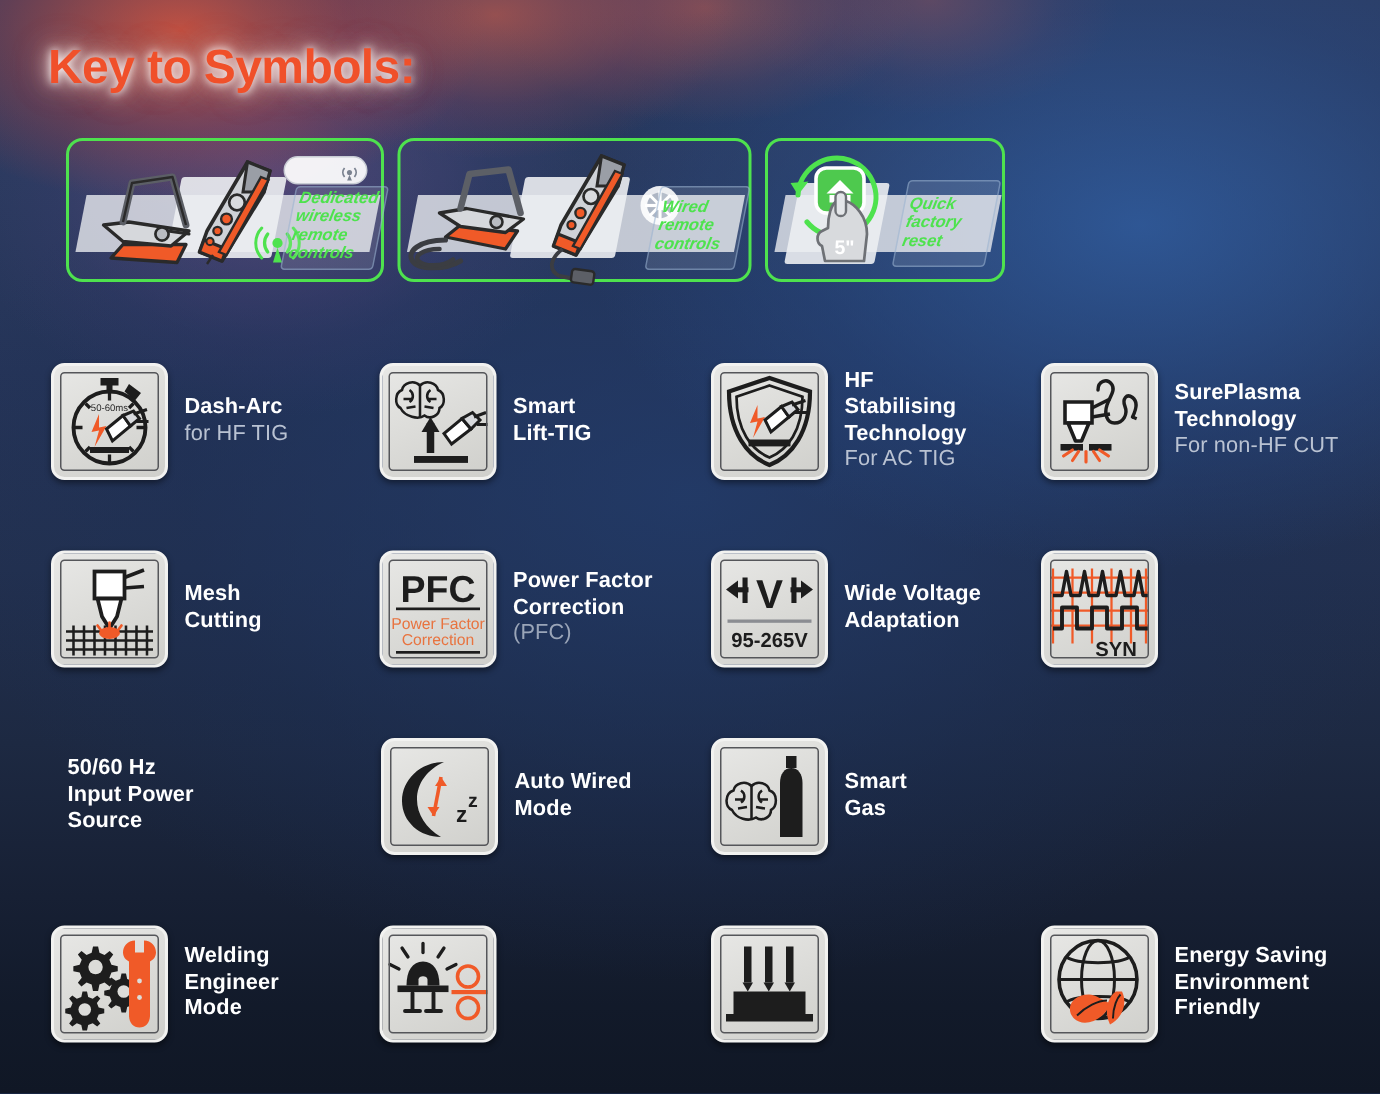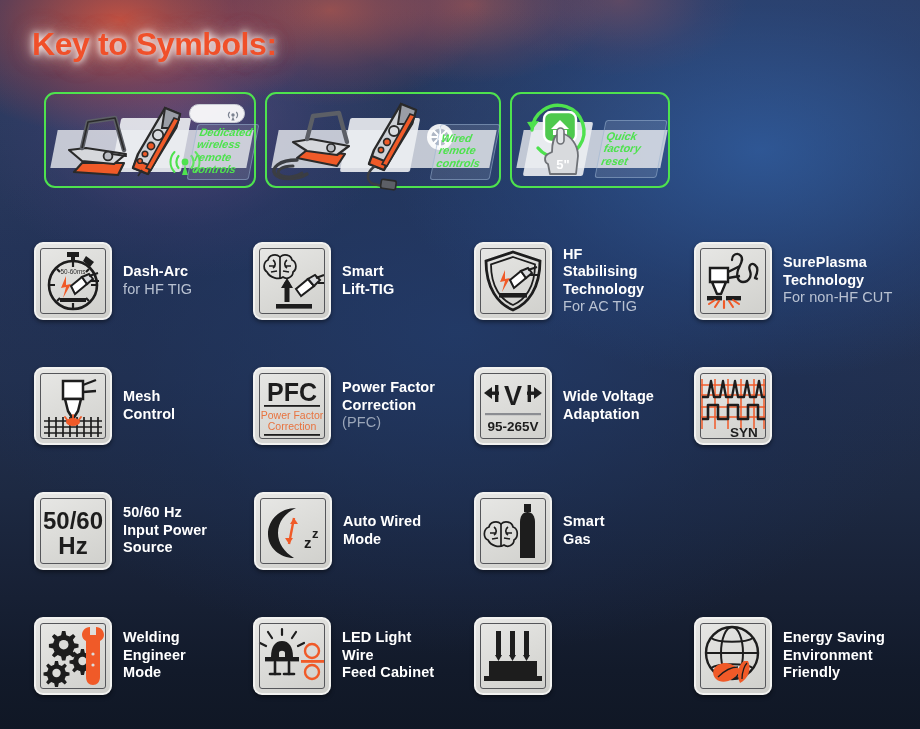--- a/index.html
+++ b/index.html
@@ -445,21 +445,21 @@
             <ellipse cx="35" cy="51" rx="7" ry="4" fill="#f05a28"></ellipse>
             <g stroke="#f05a28" stroke-width="1.8" stroke-linecap="round">
               <path d="M35 49 L35 44"></path>
                 <path d="M30 50 L27 46"></path>
                 <path d="M40 50 L43 46"></path>
             </g>
           </svg>
         </div>
         <div class="labels">
           <div class="lb-main">Mesh</div>
-          <div class="lb-main">Control</div>
+          <div class="lb-main">Cutting</div>
         </div>
       </div>
 
       <div class="cell c1">
         <div class="icon-box">
           <svg width="70" height="70" viewBox="0 0 70 70">
             <text x="35" y="30" font-family="Liberation Sans, sans-serif" font-size="25" font-weight="bold" fill="#1d1d1d" text-anchor="middle">PFC</text>
             <rect x="7" y="34" width="56" height="1.8" fill="#1d1d1d"></rect>
             <text x="35" y="48" font-family="Liberation Sans, sans-serif" font-size="10.5" fill="#e8733f" text-anchor="middle">Power Factor</text>
             <text x="35" y="59" font-family="Liberation Sans, sans-serif" font-size="10.5" fill="#e8733f" text-anchor="middle">Correction</text>
@@ -514,26 +514,20 @@
             <text x="46" y="66" font-family="Liberation Sans, sans-serif" font-size="13.5" font-weight="bold" fill="#1d1d1d" text-anchor="middle">SYN</text>
           </svg>
         </div>
       </div>
 
     </div>
 
     <div class="frow">
 
       <div class="cell c0">
-        <div class="icon-box">
-          <svg width="70" height="70" viewBox="0 0 70 70">
-            <text x="35" y="33" font-family="Liberation Sans, sans-serif" font-size="24" font-weight="bold" fill="#1d1d1d" text-anchor="middle">50/60</text>
-            <text x="35" y="58" font-family="Liberation Sans, sans-serif" font-size="24" font-weight="bold" fill="#1d1d1d" text-anchor="middle">Hz</text>
-          </svg>
-        </div>
         <div class="labels">
           <div class="lb-main">50/60 Hz</div>
           <div class="lb-main">Input Power</div>
           <div class="lb-main">Source</div>
         </div>
       </div>
 
 
       <div class="cell c2">
         <div class="icon-box">
@@ -623,24 +617,20 @@
               <path d="M18 41 L18 53"></path>
               <path d="M32 41 L32 53"></path>
               <path d="M13 53 L23 53"></path>
               <path d="M27 53 L37 53"></path>
             </g>
             <circle cx="55" cy="30" r="7" fill="none" stroke="#f05a28" stroke-width="2.4"></circle>
             <circle cx="55" cy="51" r="7" fill="none" stroke="#f05a28" stroke-width="2.4"></circle>
             <rect x="44" y="39" width="24" height="2.8" fill="#f05a28"></rect>
           </svg>
         </div>
-        <div class="labels">
-          <div class="lb-main">LED Light Wire</div>
-          <div class="lb-main">Feed Cabinet</div>
-        </div>
       </div>
 
       <div class="cell c2">
         <div class="icon-box">
           <svg width="70" height="70" viewBox="0 0 70 70">
             <rect x="18" y="10" width="5" height="24" fill="#1d1d1d"></rect>
             <rect x="32" y="10" width="5" height="24" fill="#1d1d1d"></rect>
             <rect x="46" y="10" width="5" height="24" fill="#1d1d1d"></rect>
             <path d="M20.5 40 L17 34 L24 34 Z" fill="#1d1d1d"></path>
             <path d="M34.5 40 L31 34 L38 34 Z" fill="#1d1d1d"></path>

